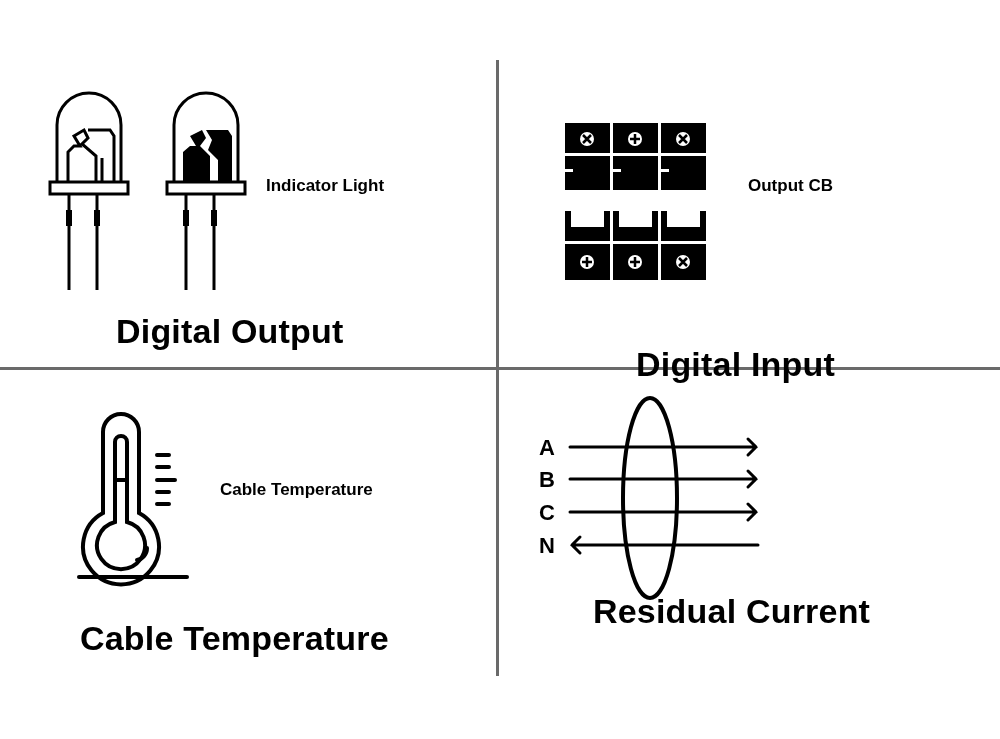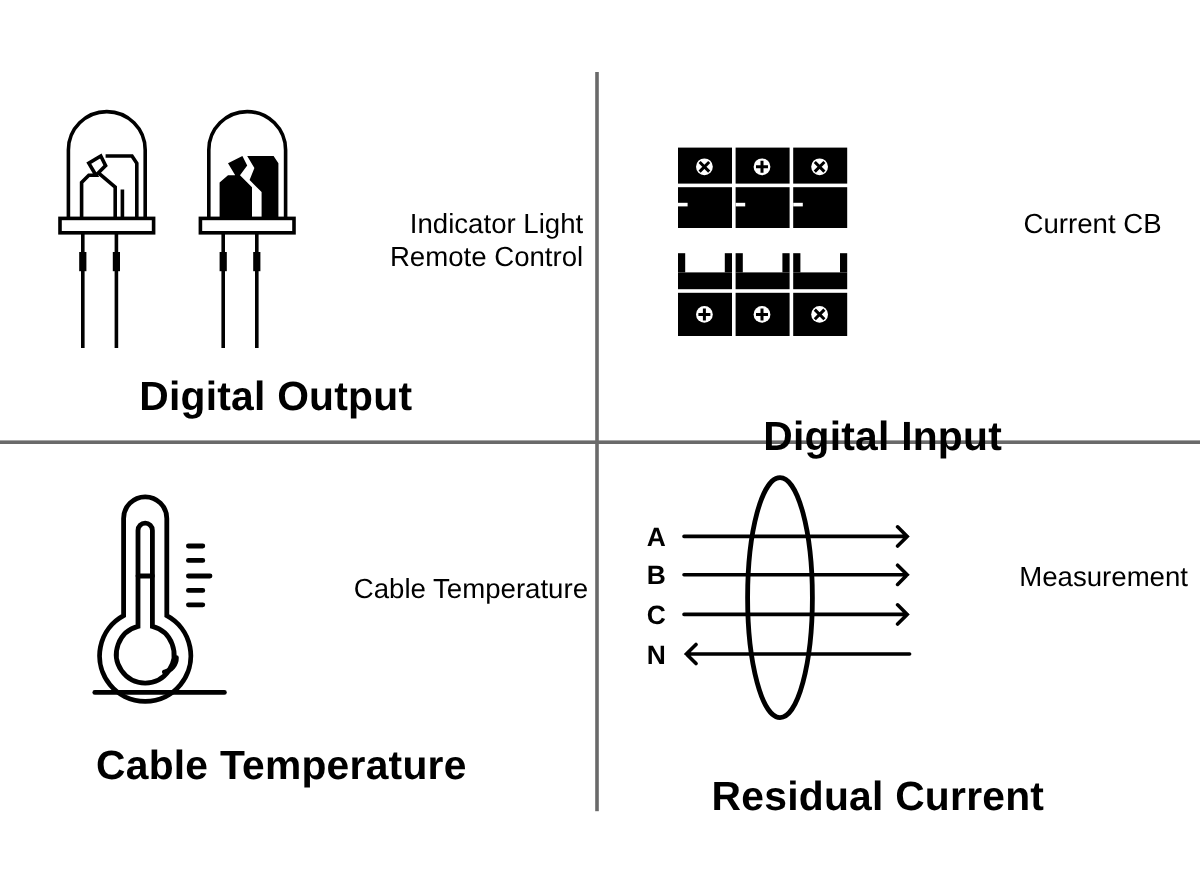--- a/index.html
+++ b/index.html
@@ -1,21 +1,21 @@
 <!DOCTYPE html>
 <html><head>
 <meta charset="utf-8">
 <style>
   html, body { margin: 0; padding: 0; background: #ffffff; }
   body { width: 1000px; height: 739px; position: relative; overflow: hidden;
          font-family: "Liberation Sans", sans-serif; color: #000; }
   .vline { position: absolute; left: 496px; top: 60px; width: 3px; height: 616px; background: #6a6a6a; }
   .hline { position: absolute; left: 0; top: 367px; width: 1000px; height: 3px; background: #6a6a6a; }
   .title { position: absolute; font-weight: bold; font-size: 34px; white-space: nowrap; letter-spacing: 0.2px; }
-  .desc { position: absolute; font-weight: normal; font-size: 23px; line-height: 28px; text-align: right; white-space: nowrap; }
+  .desc { position: absolute; font-weight: bold; font-size: 17px; line-height: 28px; text-align: left; white-space: nowrap; }
   .desc span { display: block; }
   svg { position: absolute; overflow: visible; }
   .lbl { font-family: "Liberation Sans", sans-serif; font-weight: bold; font-size: 22px; }
 </style>
 </head>
 <body>
 
 <div class="vline"></div>
 <div class="hline"></div>
 
@@ -39,21 +39,20 @@
       <line x1="146" y1="114" x2="146" y2="210"></line>
       <line x1="174" y1="114" x2="174" y2="210"></line>
     </g>
     <path d="M143 102 V72 L150 66 L156 66 L150 56 L162 50 L166 58 L160 66 L170 76 V102 H143 Z" fill="#000"></path>
     <path d="M166 50 L188 50 L192 56 V102 H178 V80 L168 70 L172 60 Z" fill="#000"></path>
     <rect x="143" y="130" width="6" height="16" fill="#000"></rect>
     <rect x="171" y="130" width="6" height="16" fill="#000"></rect>
   </svg>
   <div class="desc" style="left:266px;top:172px;width:220px;">
     <span>Indicator Light</span>
-    <span>Remote Control</span>
   </div>
   <div class="title" style="left:116px;top:312px;">Digital Output</div>
 </div>
 
 <div>
   <svg style="left:565px;top:123px;" width="145" height="160" viewBox="0 0 145 160">
     <g fill="#000">
 
       <rect x="0" y="0" width="45" height="30"></rect>
         <rect x="48" y="0" width="45" height="30"></rect>
@@ -89,21 +88,21 @@
     <g stroke="#000" stroke-width="2.5">
       <path d="M18 12 L26 20 M26 12 L18 20"></path>
         <path d="M70 11 V21 M65 16 H75"></path>
         <path d="M114 12 L122 20 M122 12 L114 20"></path>
       <path d="M22 134 V144 M17 139 H27"></path>
         <path d="M70 134 V144 M65 139 H75"></path>
         <path d="M114 135 L122 143 M122 135 L114 143"></path>
     </g>
   </svg>
   <div class="desc" style="left:748px;top:172px;width:220px;">
-    <span>Current CB</span>
+    <span>Output CB</span>
   </div>
   <div class="title" style="left:636px;top:310px;margin-top:35px;">Digital Input</div>
 </div>
 
 <div>
   <svg style="left:75px;top:410px;" width="120" height="175" viewBox="0 0 120 175">
     <g fill="none" stroke="#000" stroke-width="4" stroke-linecap="round">
       <path d="M28 103 V22 A18 18 0 0 1 64 22 V103 A38 38 0 1 1 28 103 Z"></path>
       <path d="M40 112 V32 A6 6 0 0 1 52 32 V112 A24 24 0 1 1 40 112 Z"></path>
       <path d="M40 70 H52"></path>
@@ -126,16 +125,15 @@
       <path d="M40 89 H226 M218 81 L226 89 L218 97"></path>
       <path d="M40 122 H226 M218 114 L226 122 L218 130"></path>
       <path d="M228 155 H42 M50 147 L42 155 L50 163"></path>
     </g>
     <text class="lbl" x="9" y="65">A</text>
     <text class="lbl" x="9" y="97">B</text>
     <text class="lbl" x="9" y="130">C</text>
     <text class="lbl" x="9" y="163">N</text>
   </svg>
   <div class="desc" style="left:770px;top:466px;width:220px;">
-    <span>Measurement</span>
   </div>
-  <div class="title" style="left:593px;top:645px;">Residual Current</div>
+  <div class="title" style="left:593px;top:592px;">Residual Current</div>
 </div>
 
 </body></html>

